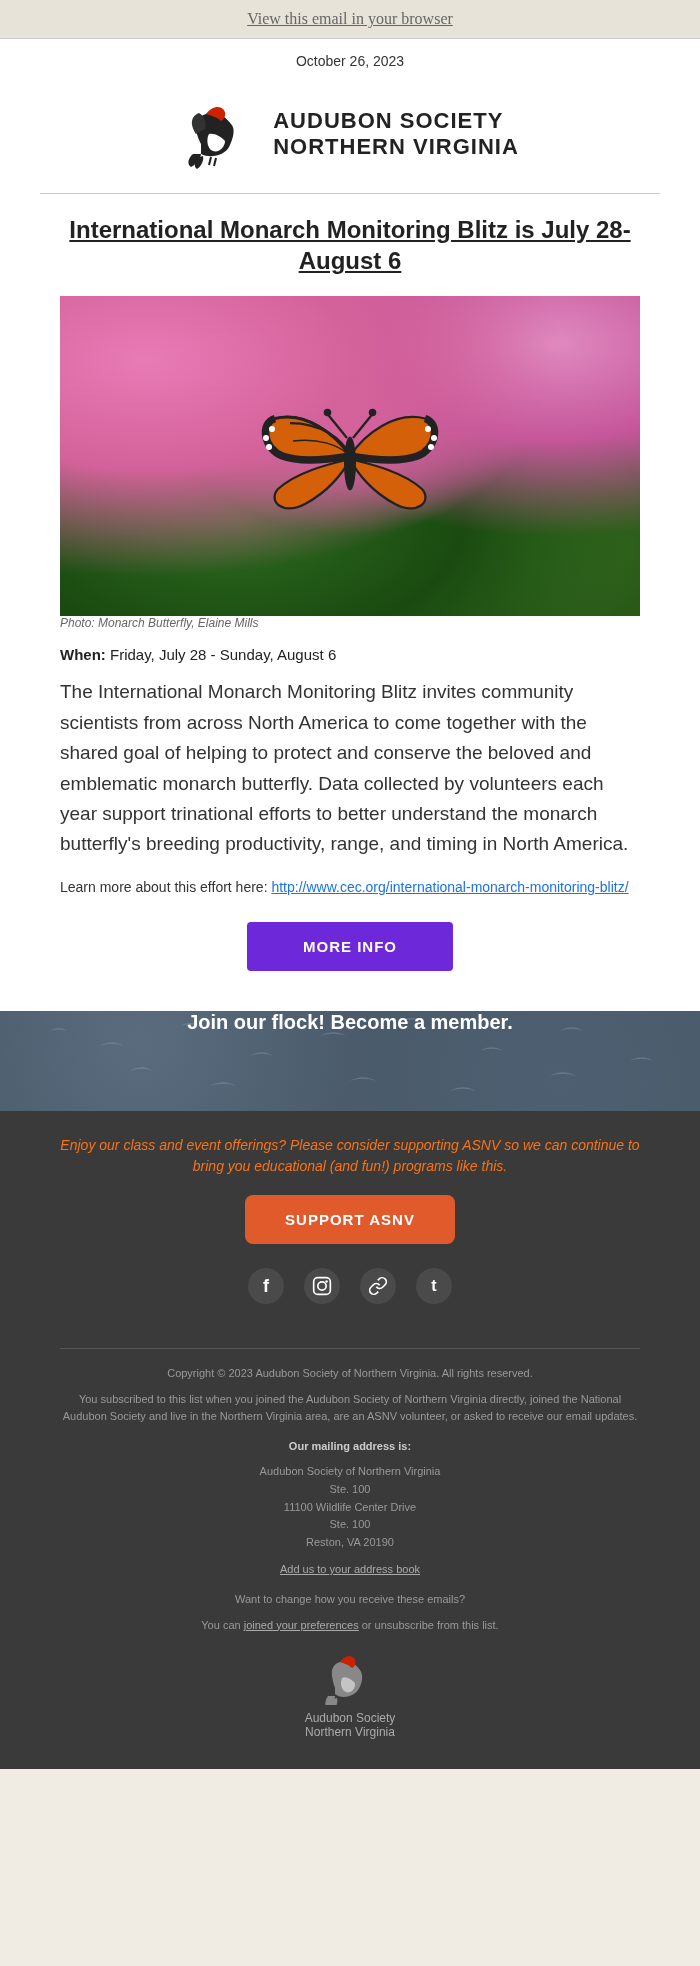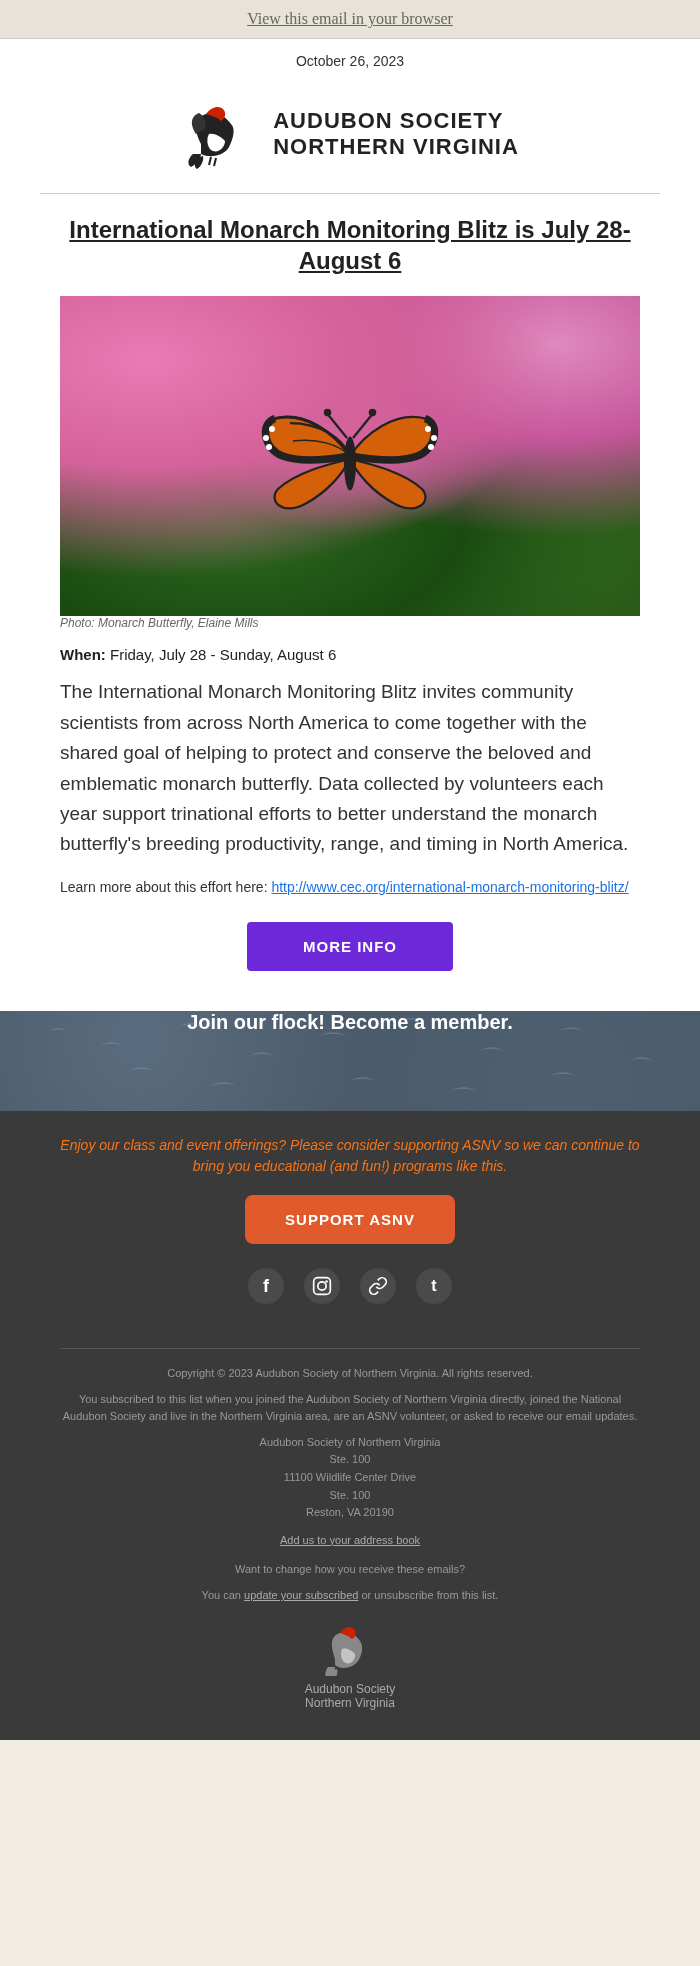--- a/index.html
+++ b/index.html
@@ -423,35 +423,38 @@
       <a class="social-icon" href="#" style="background:#4a4a4a; font-family:Arial; font-weight:bold; font-size:16px; display:flex; align-items:center; justify-content:center; text-decoration:none; color:white;">t</a>
     </div>
   </div>
 
   <div class="footer">
     <hr>
 
     <p class="footer-text">Copyright © 2023 Audubon Society of Northern Virginia. All rights reserved.</p>
     <p class="footer-text">You subscribed to this list when you joined the Audubon Society of Northern Virginia directly, joined the National Audubon Society and live in the Northern Virginia area, are an ASNV volunteer, or asked to receive our email updates.</p>
 
+    <p class="footer-text" style="margin-top:12px;">
+      <strong>Our mailing address is:</strong>
+    </p>
     <p class="footer-text">
       Audubon Society of Northern Virginia<br>
       Ste. 100<br>
       11100 Wildlife Center Drive<br>
       Ste. 100<br>
       Reston, VA 20190
     </p>
 
     <p class="footer-text" style="margin-top:10px;">
       <a href="#" style="color:#aaa;">Add us to your address book</a>
     </p>
 
     <p class="footer-text" style="margin-top:12px;">Want to change how you receive these emails?</p>
     <p class="footer-text">
-      You can <a href="#" style="color:#aaa;">update your subscribed</a> or unsubscribe from this list.
+      You can <a href="#" style="color:#aaa;">joined your preferences</a> or unsubscribe from this list.
     </p>
 
     <div class="footer-logo">
       <svg viewBox="0 0 60 55" width="60" height="55" xmlns="http://www.w3.org/2000/svg">
         <path d="M15 38 C12 28, 8 16, 20 12 C28 8, 36 14, 40 20 C44 26, 42 34, 38 40 C34 46, 22 50, 15 44 Z" fill="#888"></path>
         <path d="M20 12 C24 6, 30 4, 34 8 C37 12, 35 17, 32 18 C28 14, 22 13, 20 12 Z" fill="#cc2200"></path>
         <path d="M22 28 C20 33, 21 40, 26 42 C31 44, 36 38, 35 33 C31 29, 26 26, 22 28 Z" fill="#fff" opacity="0.5"></path>
         <path d="M8 46 C5 50, 4 56, 8 58 C12 55, 15 49, 15 46 Z" fill="#888"></path>
         <path d="M13 49 C10 53, 9 58, 13 60 C17 57, 18 51, 17 48 Z" fill="#888"></path>
       </svg>

